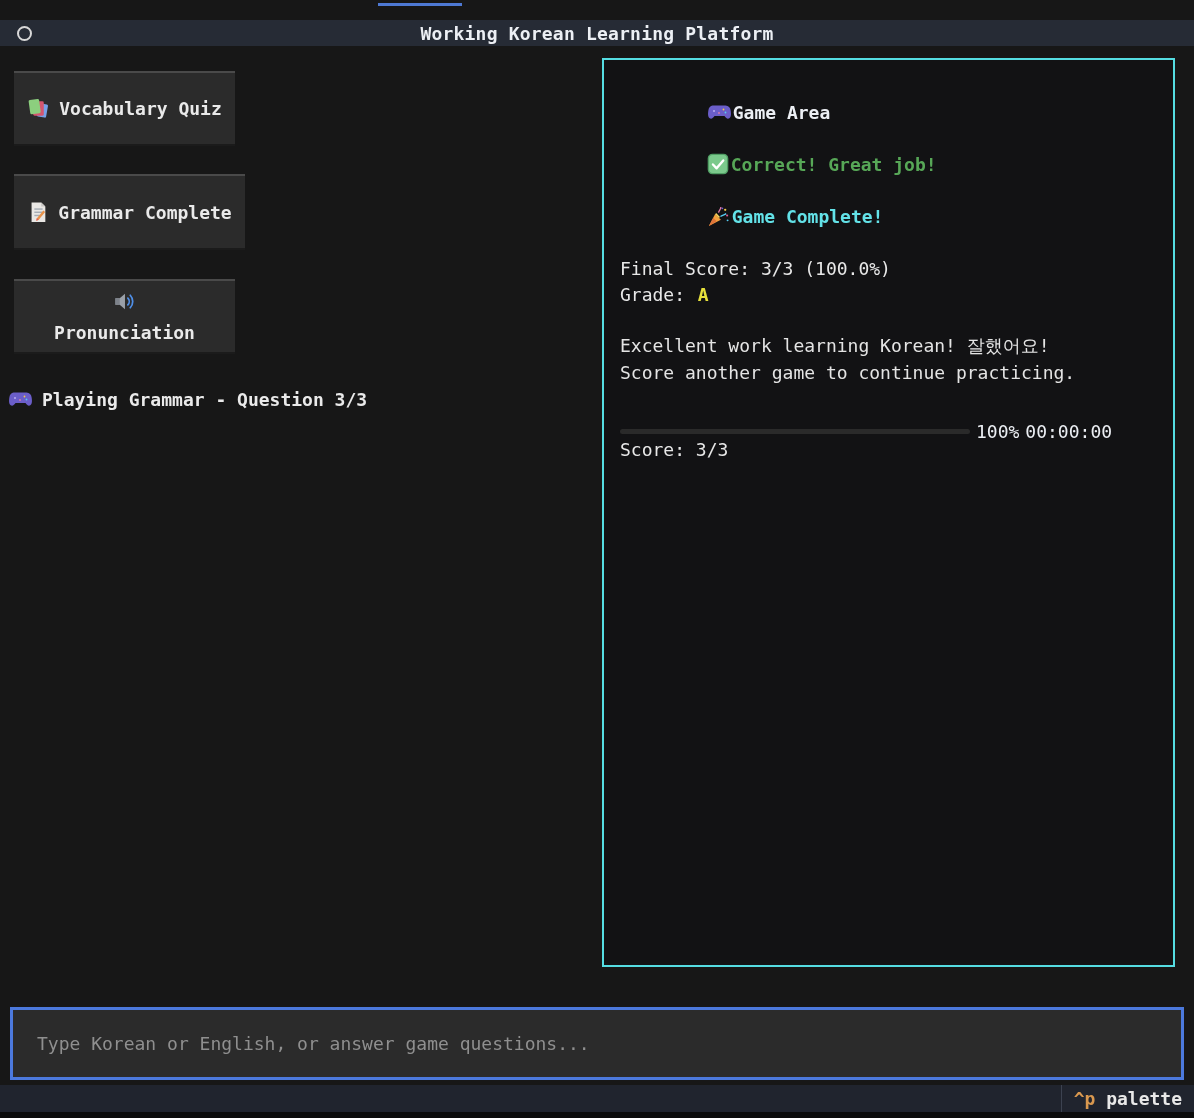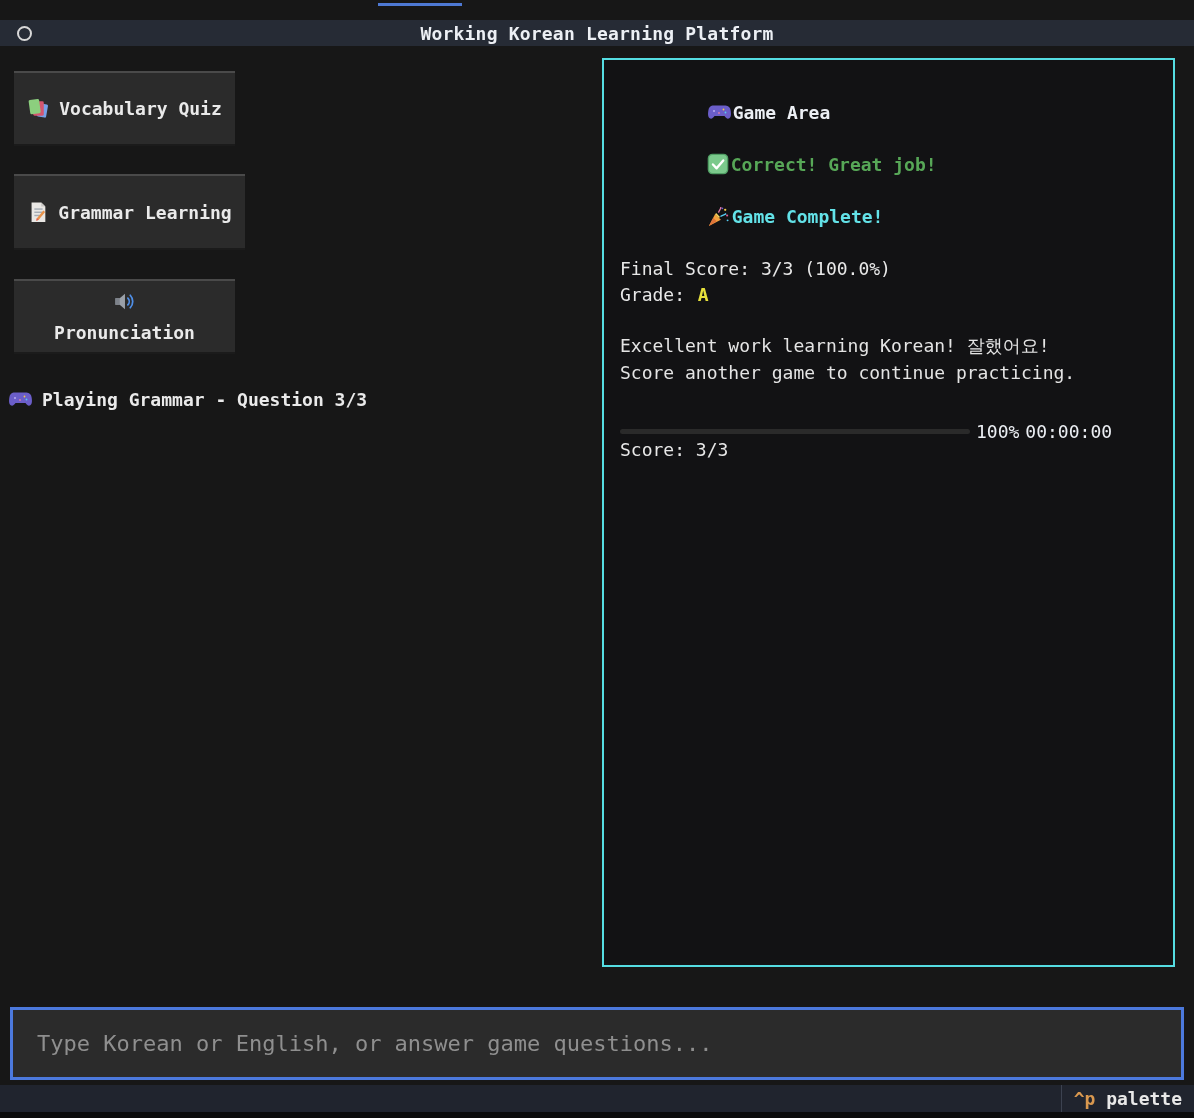--- a/index.html
+++ b/index.html
@@ -65,21 +65,21 @@
   .progress-text  { color:#eceff4; }
 
   
   .chat-input-wrap {
     position:absolute; left:10px; top:1007px; width:1174px; height:73px;
     border:3px solid #4c79dd; background:#2b2b2b;
     display:flex; align-items:center;
   }
   .chat-input {
     width:100%; background:transparent; border:none; outline:none;
-    font-family:inherit; font-size:22px; color:#e0e0e0; padding-left:24px;
+    font-family:inherit; font-size:18px; color:#e0e0e0; padding-left:24px;
   }
   .chat-input::placeholder { color:#8f8f8f; opacity:1; }
 
   
   .footer {
     position:absolute; left:0; top:1085px; width:100%; height:27px;
     background:#20242e; display:flex; justify-content:flex-end; align-items:center;
   }
   .footer-divider { width:1px; height:100%; background:#3c4250; }
   .footer-hint { display:flex; align-items:center; padding:0 12px; gap:0; cursor:pointer; white-space:pre; }
@@ -117,21 +117,21 @@
       <svg width="22" height="22" viewBox="0 0 24 24">
         <path d="M5 1.5h10.5L20 6v17H5z" fill="#e9e7e4"></path>
         <path d="M15.5 1.5L20 6h-4.5z" fill="#c9c7c4"></path>
         <rect x="8" y="8" width="9" height="1.6" fill="#a7adb5"></rect>
         <rect x="8" y="11.5" width="9" height="1.6" fill="#a7adb5"></rect>
         <rect x="8" y="15" width="6" height="1.6" fill="#a7adb5"></rect>
         <path d="M10 21.5l2.8-1 7-8.5-2-1.7-7 8.5z" fill="#e8924a"></path>
         <path d="M10 21.5l2.8-1-2-1.7z" fill="#e25b5b"></path>
       </svg>
     </span>
-    <span>Grammar Learning</span>
+    <span>Grammar Complete</span>
   </div>
 
   <div class="btn" id="btn-pron">
     <span class="icon">
       <svg width="23" height="23" viewBox="0 0 24 24">
         <path d="M2.5 8.5h4.5l5.5-4.5v16l-5.5-4.5H2.5z" fill="#9aa0a8"></path>
         <path d="M2.5 8.5h4.5v7H2.5z" fill="#7d828a"></path>
         <path d="M15.5 8.5a5 5 0 010 7" stroke="#4f8fe8" stroke-width="1.8" fill="none" stroke-linecap="round"></path>
         <path d="M18 5.5a9.5 9.5 0 010 13" stroke="#4f8fe8" stroke-width="1.8" fill="none" stroke-linecap="round"></path>
       </svg>

